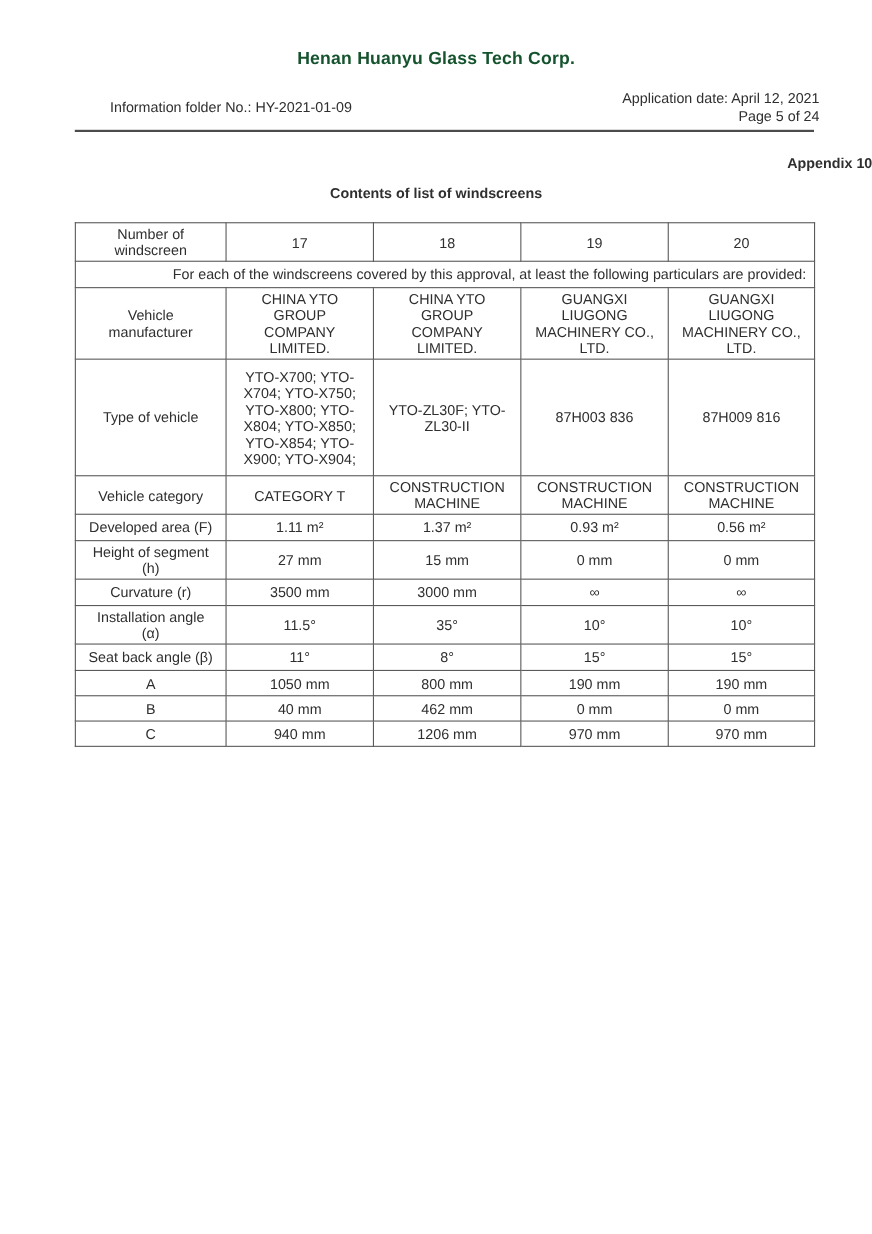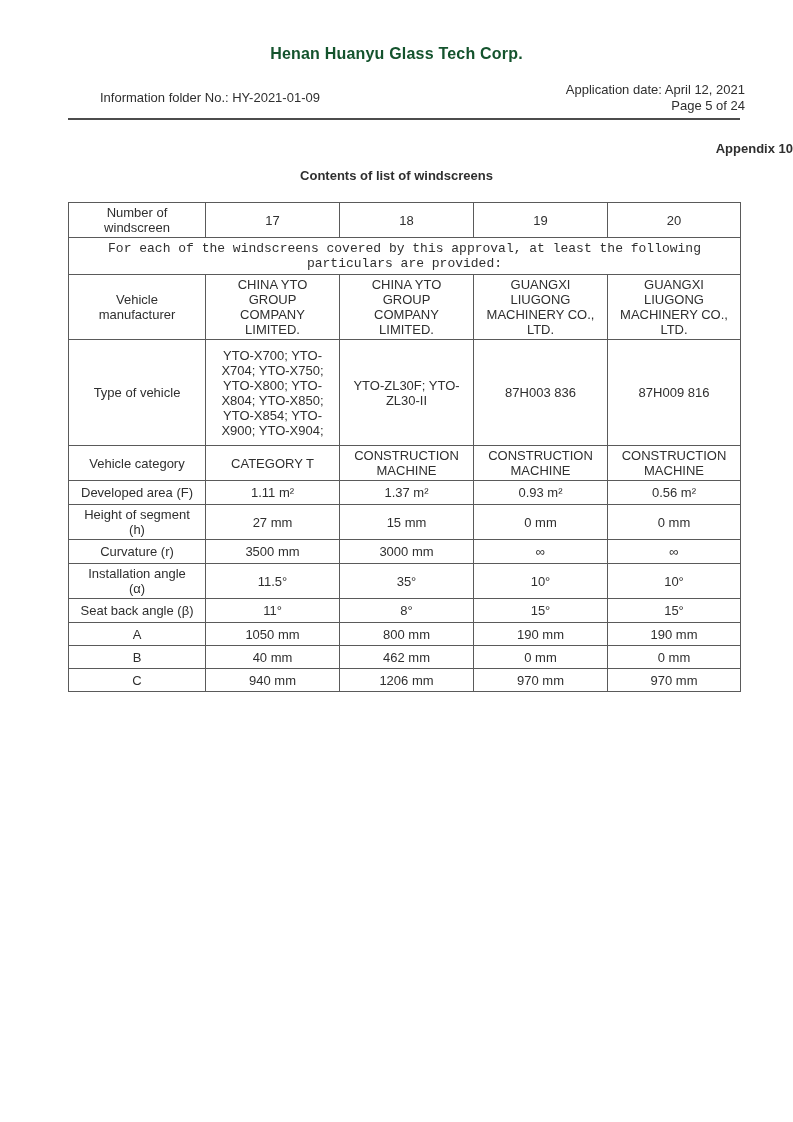--- a/index.html
+++ b/index.html
@@ -57,23 +57,22 @@
   }
   table.ws td {
     border: 1.5px solid #5a5a5a;
     text-align: center;
     vertical-align: middle;
     padding: 2px 10px;
     line-height: 15px;
     word-wrap: break-word;
   }
   table.ws td.note {
-    text-align: center;
+    text-align: right;
     padding: 3px 7px;
-    font-family: Liberation Mono, monospace;
   }
   tr.h29 { height: 29px; }
   tr.h24 { height: 24px; }
   tr.h23 { height: 23px; }
   tr.h33 { height: 33px; }
   tr.h64 { height: 64px; }
   tr.h106 { height: 106px; }
 </style>
 </head>
 <body>

